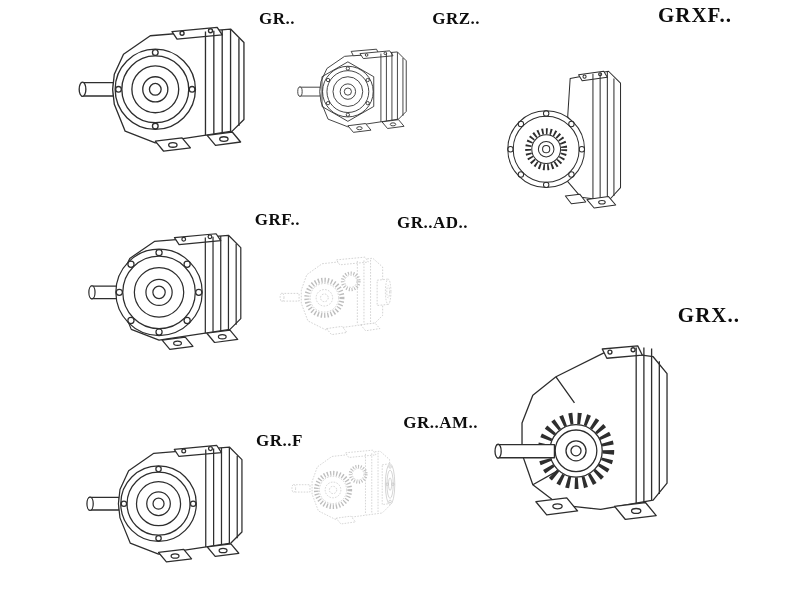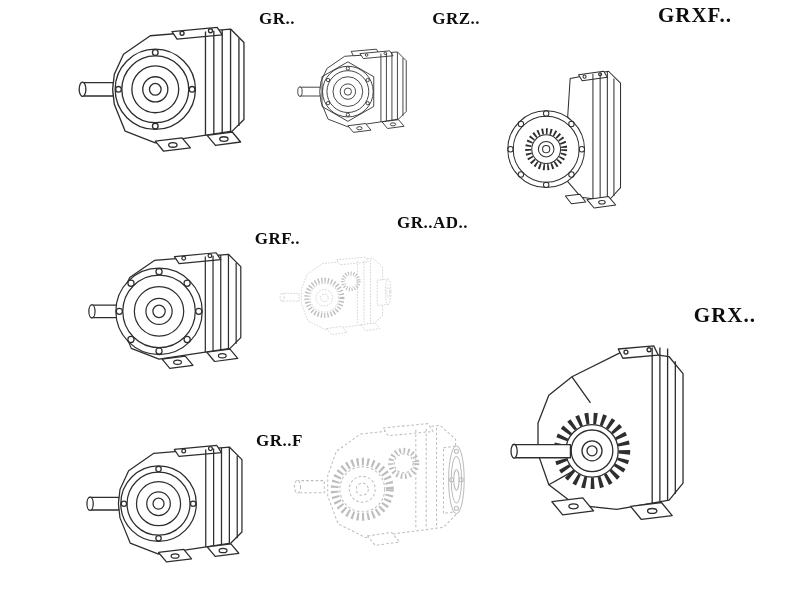--- a/index.html
+++ b/index.html
@@ -14,23 +14,23 @@
             white-space:nowrap; }
   .big .plabel { font-size:21px; letter-spacing:1px; }
 
   .dark  { color:#2e2e2e; }
   .ghost { color:#bdbdbd; }
 
   
   #cell-gr   { left:75px;  top:6px;   width:220px; height:206px; }
   #cell-grz  { left:295px; top:6px;   width:185px; height:206px;gap:16px; }
   #cell-grxf { left:497px; top:2px;   width:235px; height:300px;gap:23px; }
-  #cell-grf  { left:85px;  top:226px; width:215px; height:206px; }
+  #cell-grf  { left:85px;  top:207px; width:215px; height:206px; }
   #cell-grad { left:276px; top:210px; width:192px; height:206px; }
-  #cell-grx  { left:501px; top:302px; width:255px; height:292px; }
+  #cell-grx  { left:485px; top:302px; width:255px; height:292px; }
   #cell-grff { left:83px;  top:428px; width:220px; height:190px; }
   #cell-gram { left:288px; top:410px; width:190px; height:188px; }
 </style>
 </head>
 <body>
 
 <svg width="0" height="0" style="position:absolute" aria-hidden="true">
 <defs>
 
   <symbol id="sym-gr" viewBox="0 0 220 180">
@@ -262,13 +262,14 @@
   <svg class="dark" viewBox="0 0 220 180">
       <use href="#sym-gr"></use>
     </svg>
   <div class="plabel">GR..F</div>
 </div>
 
 <div class="cell" id="cell-gram">
   <svg class="ghost" viewBox="0 0 220 180">
       <use href="#sym-gam"></use>
     </svg>
+  <div class="plabel">GR..AM..</div>
 </div>
 
 </body></html>

